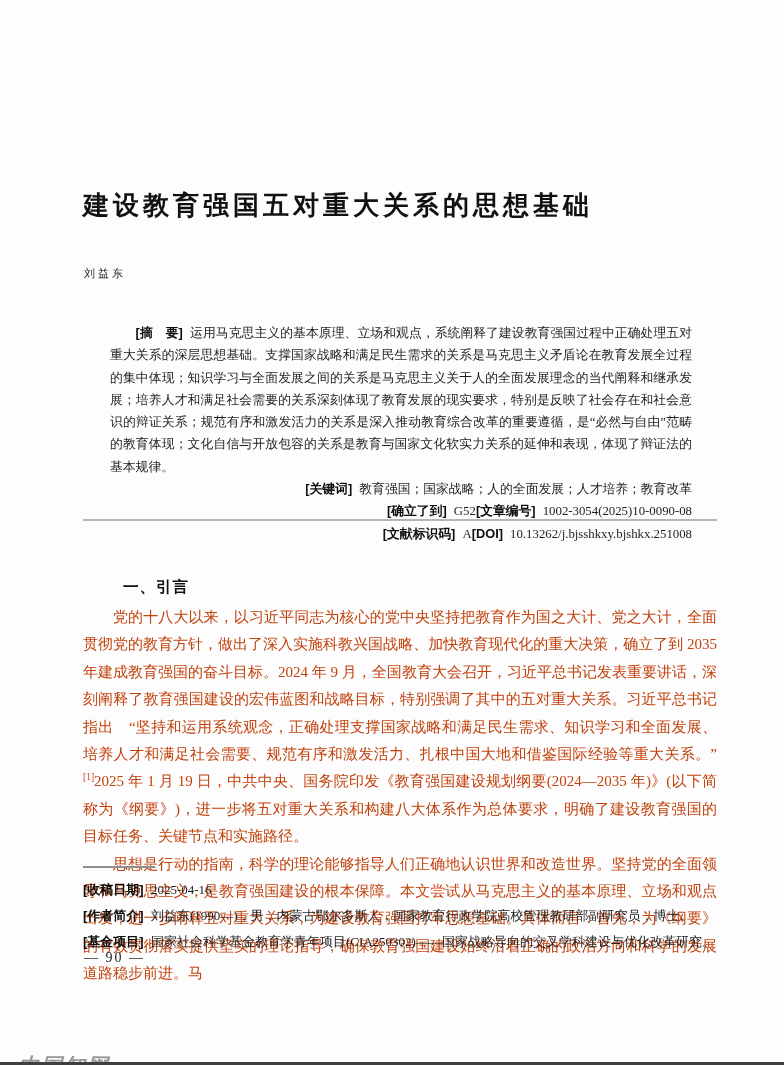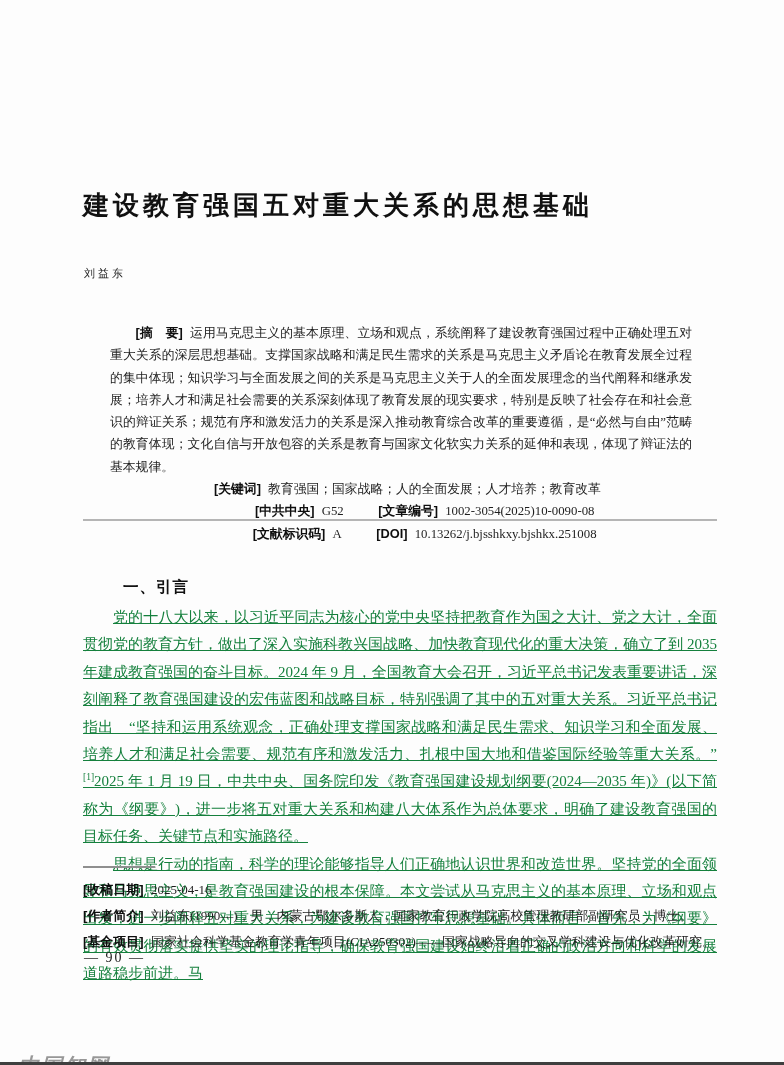--- a/index.html
+++ b/index.html
@@ -41,21 +41,21 @@
     font-size:11px;letter-spacing:3px;color:#222;
   }
 
   
   .abstract{
     position:absolute;top:322px;left:110px;width:582px;
     font-size:12.8px;line-height:22.3px;text-align:justify;color:#1e1e1e;
   }
   .abstract p{margin:0;}
   .abs-p{text-indent:2em;}
-  .kw-p,.meta-p{padding-left:1em;text-align:center;}
+  .kw-p,.meta-p{padding-left:1em;text-align:right;}
   .meta-p .pair-wide{display:inline-block;min-width:158px;}
   .lbl{
     font-family:"Liberation Sans","DejaVu Sans",sans-serif;
     font-weight:700;color:#0e0e0e;
   }
   .lbl:after{content:"\00a0\00a0";}
 
   
   .divider{
     position:absolute;top:519px;left:83px;width:634px;height:2px;
@@ -65,21 +65,21 @@
   
   .sec-heading{
     position:absolute;top:569px;left:115px;margin:8px;
     font-family:"Liberation Sans","DejaVu Sans",sans-serif;
     font-weight:700;font-size:15.5px;color:#111;letter-spacing:1px;
   }
 
   
   .body-text{
     position:absolute;top:604px;left:83px;width:634px;
-    font-size:15px;line-height:27.4px;text-align:justify;color:#15803d;text-decoration:underline;
+    font-size:15px;line-height:27.4px;text-align:justify;color:#c2410c;
   }
   .body-text p{margin:0;text-indent:2em;}
   .body-text sup{font-size:9.5px;line-height:0;}
 
   
   .footnote-rule{
     position:absolute;top:866px;left:83px;width:72px;height:2px;
     background:#8f8f8f;
   }
   .footnotes{
@@ -112,21 +112,21 @@
 
 <div class="page">
 
 
   <h1 class="title">建设教育强国五对重大关系的思想基础</h1>
   <div class="author serif">刘益东</div>
 
   <div class="abstract">
     <p class="abs-p"><span class="lbl">[摘　要]</span><span>运用马克思主义的基本原理、立场和观点，系统阐释了建设教育强国过程中正确处理五对重大关系的深层思想基础。支撑国家战略和满足民生需求的关系是马克思主义矛盾论在教育发展全过程的集中体现；知识学习与全面发展之间的关系是马克思主义关于人的全面发展理念的当代阐释和继承发展；培养人才和满足社会需要的关系深刻体现了教育发展的现实要求，特别是反映了社会存在和社会意识的辩证关系；规范有序和激发活力的关系是深入推动教育综合改革的重要遵循，是“必然与自由”范畴的教育体现；文化自信与开放包容的关系是教育与国家文化软实力关系的延伸和表现，体现了辩证法的基本规律。</span></p>
     <p class="kw-p"><span class="lbl">[关键词]</span><span>教育强国；国家战略；人的全面发展；人才培养；教育改革</span></p>
-    <p class="meta-p"><span class="pair pair-wide"><span class="lbl">[中共中央]</span><span>G52</span></span><span class="pair"><span class="lbl">[文章编号]</span><span>1002-3054(2025)10-0090-08</span></span></p>
+    <p class="meta-p"><span class="pair pair-wide"><span class="lbl">[确立了到]</span><span>G52</span></span><span class="pair"><span class="lbl">[文章编号]</span><span>1002-3054(2025)10-0090-08</span></span></p>
     <p class="meta-p"><span class="pair pair-wide"><span class="lbl">[文献标识码]</span><span>A</span></span><span class="pair"><span class="lbl">[DOI]</span><span>10.13262/j.bjsshkxy.bjshkx.251008</span></span></p>
   </div>
 
   <div class="divider"></div>
 
   <h2 class="sec-heading">一、引言</h2>
 
   <div class="body-text">
     <p><span>党的十八大以来，以习近平同志为核心的党中央坚持把教育作为国之大计、党之大计，全面贯彻党的教育方针，做出了深入实施科教兴国战略、加快教育现代化的重大决策，确立了到 2035 年建成教育强国的奋斗目标。2024 年 9 月，全国教育大会召开，习近平总书记发表重要讲话，深刻阐释了教育强国建设的宏伟蓝图和战略目标，特别强调了其中的五对重大关系。习近平总书记指出　“坚持和运用系统观念，正确处理支撑国家战略和满足民生需求、知识学习和全面发展、培养人才和满足社会需要、规范有序和激发活力、扎根中国大地和借鉴国际经验等重大关系。”</span><sup>[1]</sup><span>2025 年 1 月 19 日，中共中央、国务院印发《教育强国建设规划纲要(2024—2035 年)》(以下简称为《纲要》)，进一步将五对重大关系和构建八大体系作为总体要求，明确了建设教育强国的目标任务、关键节点和实施路径。</span></p>
     <p>思想是行动的指南，科学的理论能够指导人们正确地认识世界和改造世界。坚持党的全面领导和马克思主义，是教育强国建设的根本保障。本文尝试从马克思主义的基本原理、立场和观点出发，进一步阐释五对重大关系，为建设教育强国打牢思想基础。具体而言：首先，为《纲要》的有效贯彻落实提供坚实的理论指导，确保教育强国建设始终沿着正确的政治方向和科学的发展道路稳步前进。马</p>

